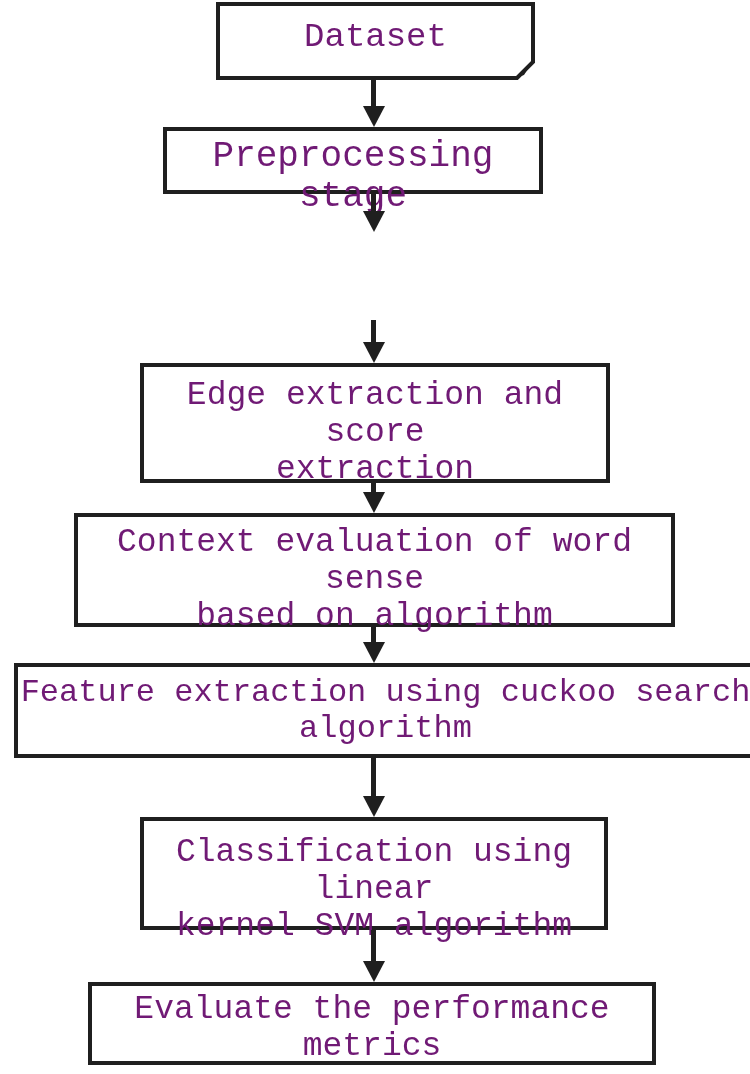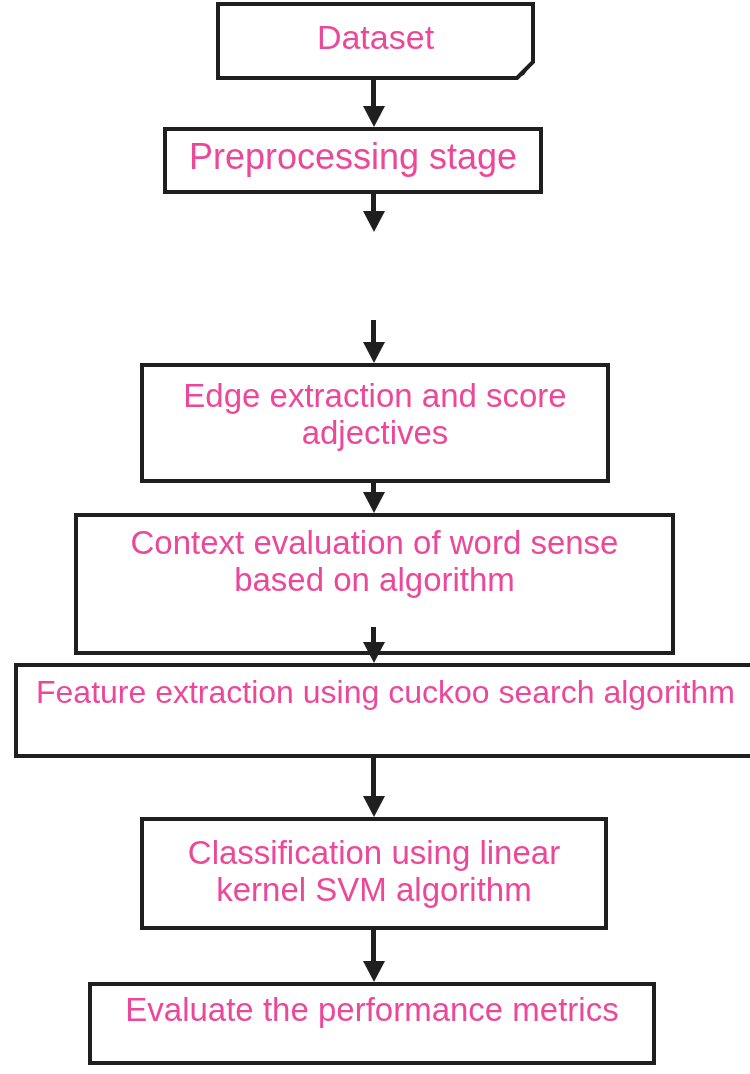--- a/index.html
+++ b/index.html
@@ -5,22 +5,22 @@
   html, body {
     margin: 0;
     padding: 0;
     background: #ffffff;
   }
   .canvas {
     position: relative;
     width: 750px;
     height: 1074px;
     background: #ffffff;
-    font-family: Liberation Sans, sans-serif;
-    color: #ec4899;
+    font-family: Liberation Mono, monospace;
+    color: #701a75;
     overflow: hidden;
   }
   .node {
     position: absolute;
     box-sizing: border-box;
     border: 4px solid #1f1f1f;
     background: #ffffff;
     display: flex;
     flex-direction: column;
     align-items: center;
@@ -28,21 +28,21 @@
     font-size: 33px;
     line-height: 1.12;
   }
   .node span { display: block; }
 
   
   .n-dataset            { left: 216px; top: 2px;   width: 319px; height: 78px;  border: none; background: transparent; }
   .n-preprocessing      { left: 163px; top: 127px; width: 380px; height: 67px;  padding-top: 6px; font-size: 36px; }
   .n-sense-extraction   { left: 32px;  top: 232px; width: 678px; height: 88px;  padding-top: 8px; }
   .n-edge-extraction    { left: 140px; top: 363px; width: 470px; height: 120px; padding-top: 11px; }
-  .n-context-evaluation { left: 74px;  top: 513px; width: 601px; height: 142px; padding-top: 8px; }
+  .n-context-evaluation { left: 74px;  top: 513px; width: 601px; height: 114px; padding-top: 8px; }
   .n-feature-extraction { left: 14px;   top: 663px; width: 743px; height: 95px;  padding-top: 8px; font-size: 32px; }
   .n-classification     { left: 140px; top: 817px; width: 468px; height: 113px; padding-top: 14px; }
   .n-evaluate           { left: 88px;  top: 982px; width: 568px; height: 83px;  padding-top: 6px; }
 
   .card-svg {
     position: absolute;
     left: 0; top: 0;
     width: 100%; height: 100%;
   }
   .card-label {
@@ -106,21 +106,21 @@
     <span>Preprocessing stage</span>
   </div>
 
   <div class="arrow a2"></div>
 
 
   <div class="arrow a3"></div>
 
   <div class="node n-edge-extraction">
     <span>Edge extraction and score</span>
-    <span>adjectives</span>
+    <span>extraction</span>
   </div>
 
   <div class="arrow a4"></div>
 
   <div class="node n-context-evaluation">
     <span>Context evaluation of word sense</span>
     <span>based on algorithm</span>
   </div>
 
   <div class="arrow a5"></div>

